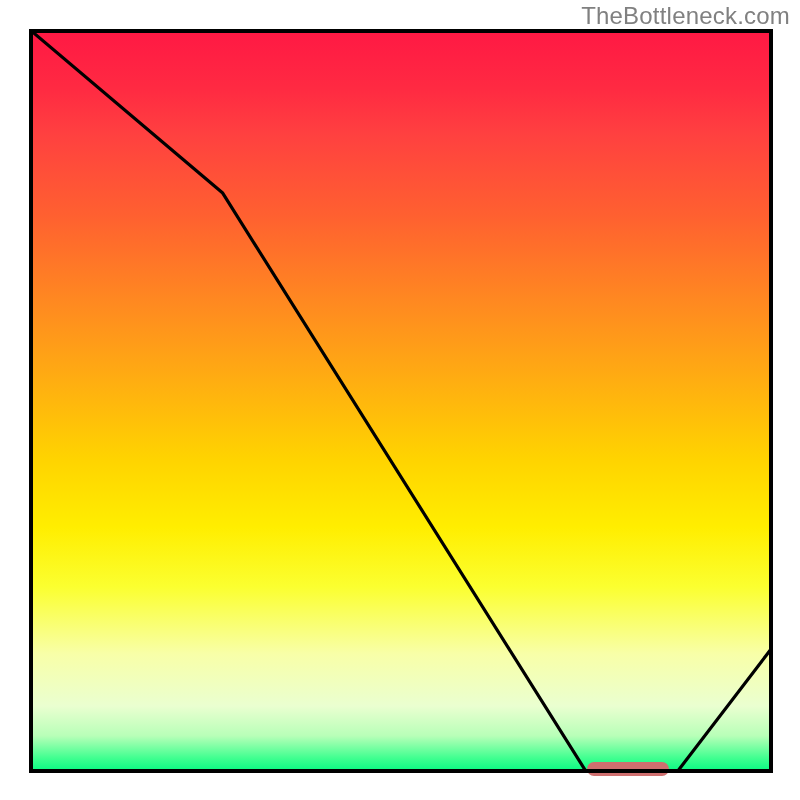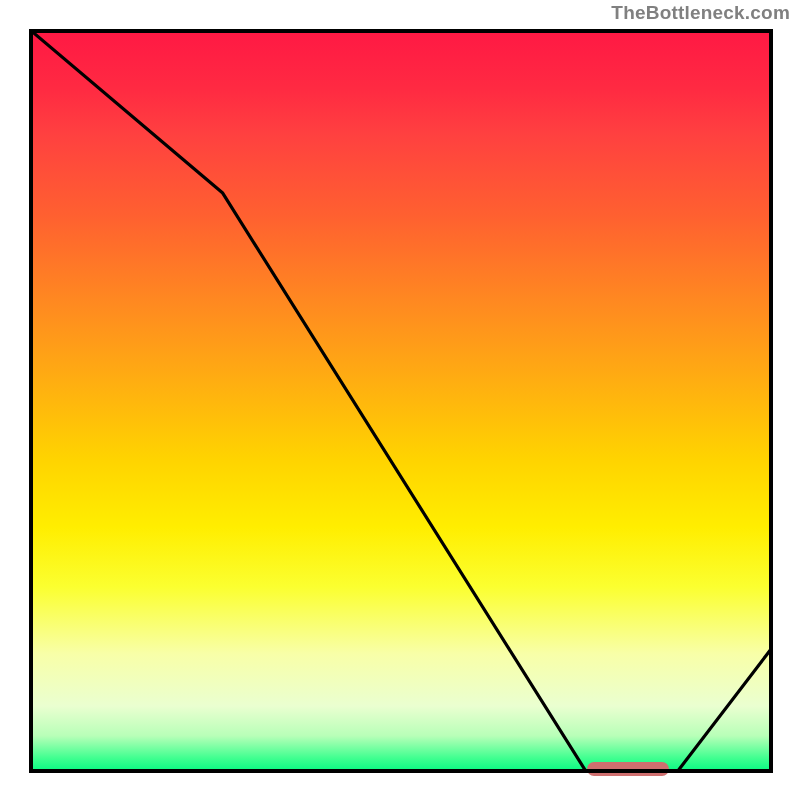--- a/index.html
+++ b/index.html
@@ -14,22 +14,22 @@
   .container {
     position: relative;
     width: 800px;
     height: 800px;
   }
   .watermark {
     position: absolute;
     top: 2px;
     right: 10px;
     color: #808080;
-    font-size: 19px;
-    font-weight: 700;
+    font-size: 24px;
+    font-weight: 400;
     letter-spacing: 0.2px;
     pointer-events: none;
     z-index: 5;
   }
   .plot-frame {
     position: absolute;
     left: 29px;
     top: 29px;
     width: 744px;
     height: 744px;

